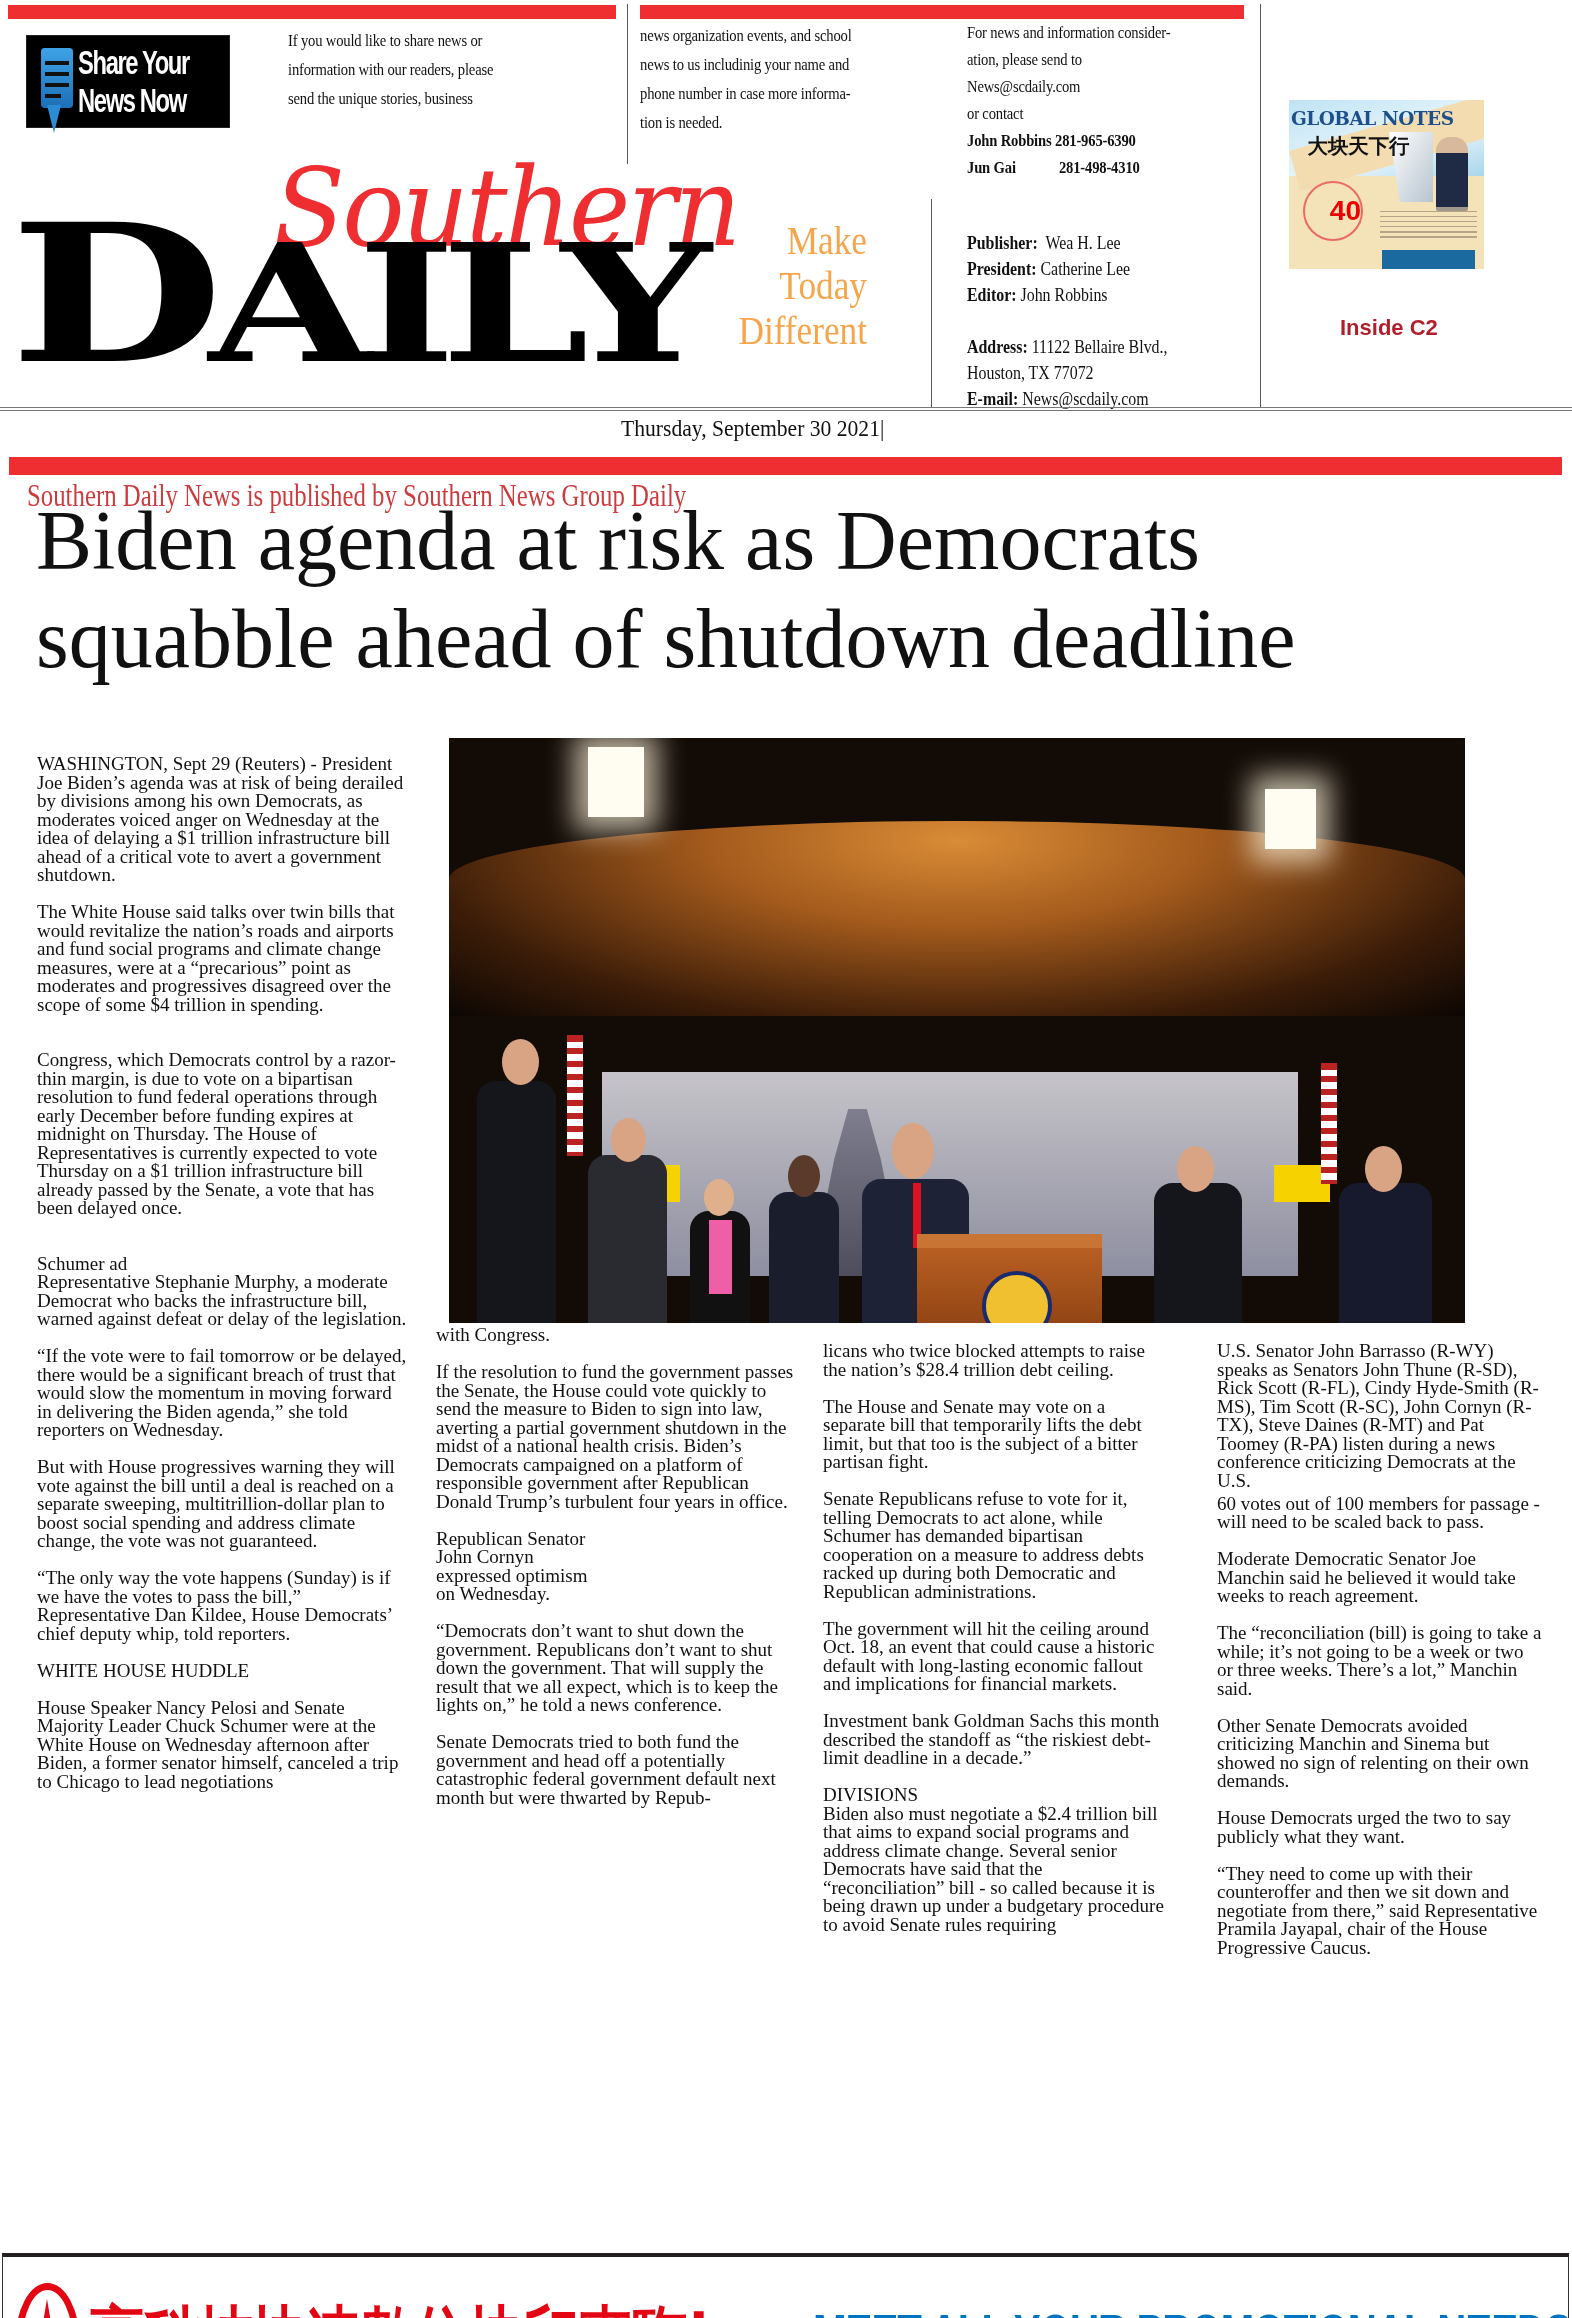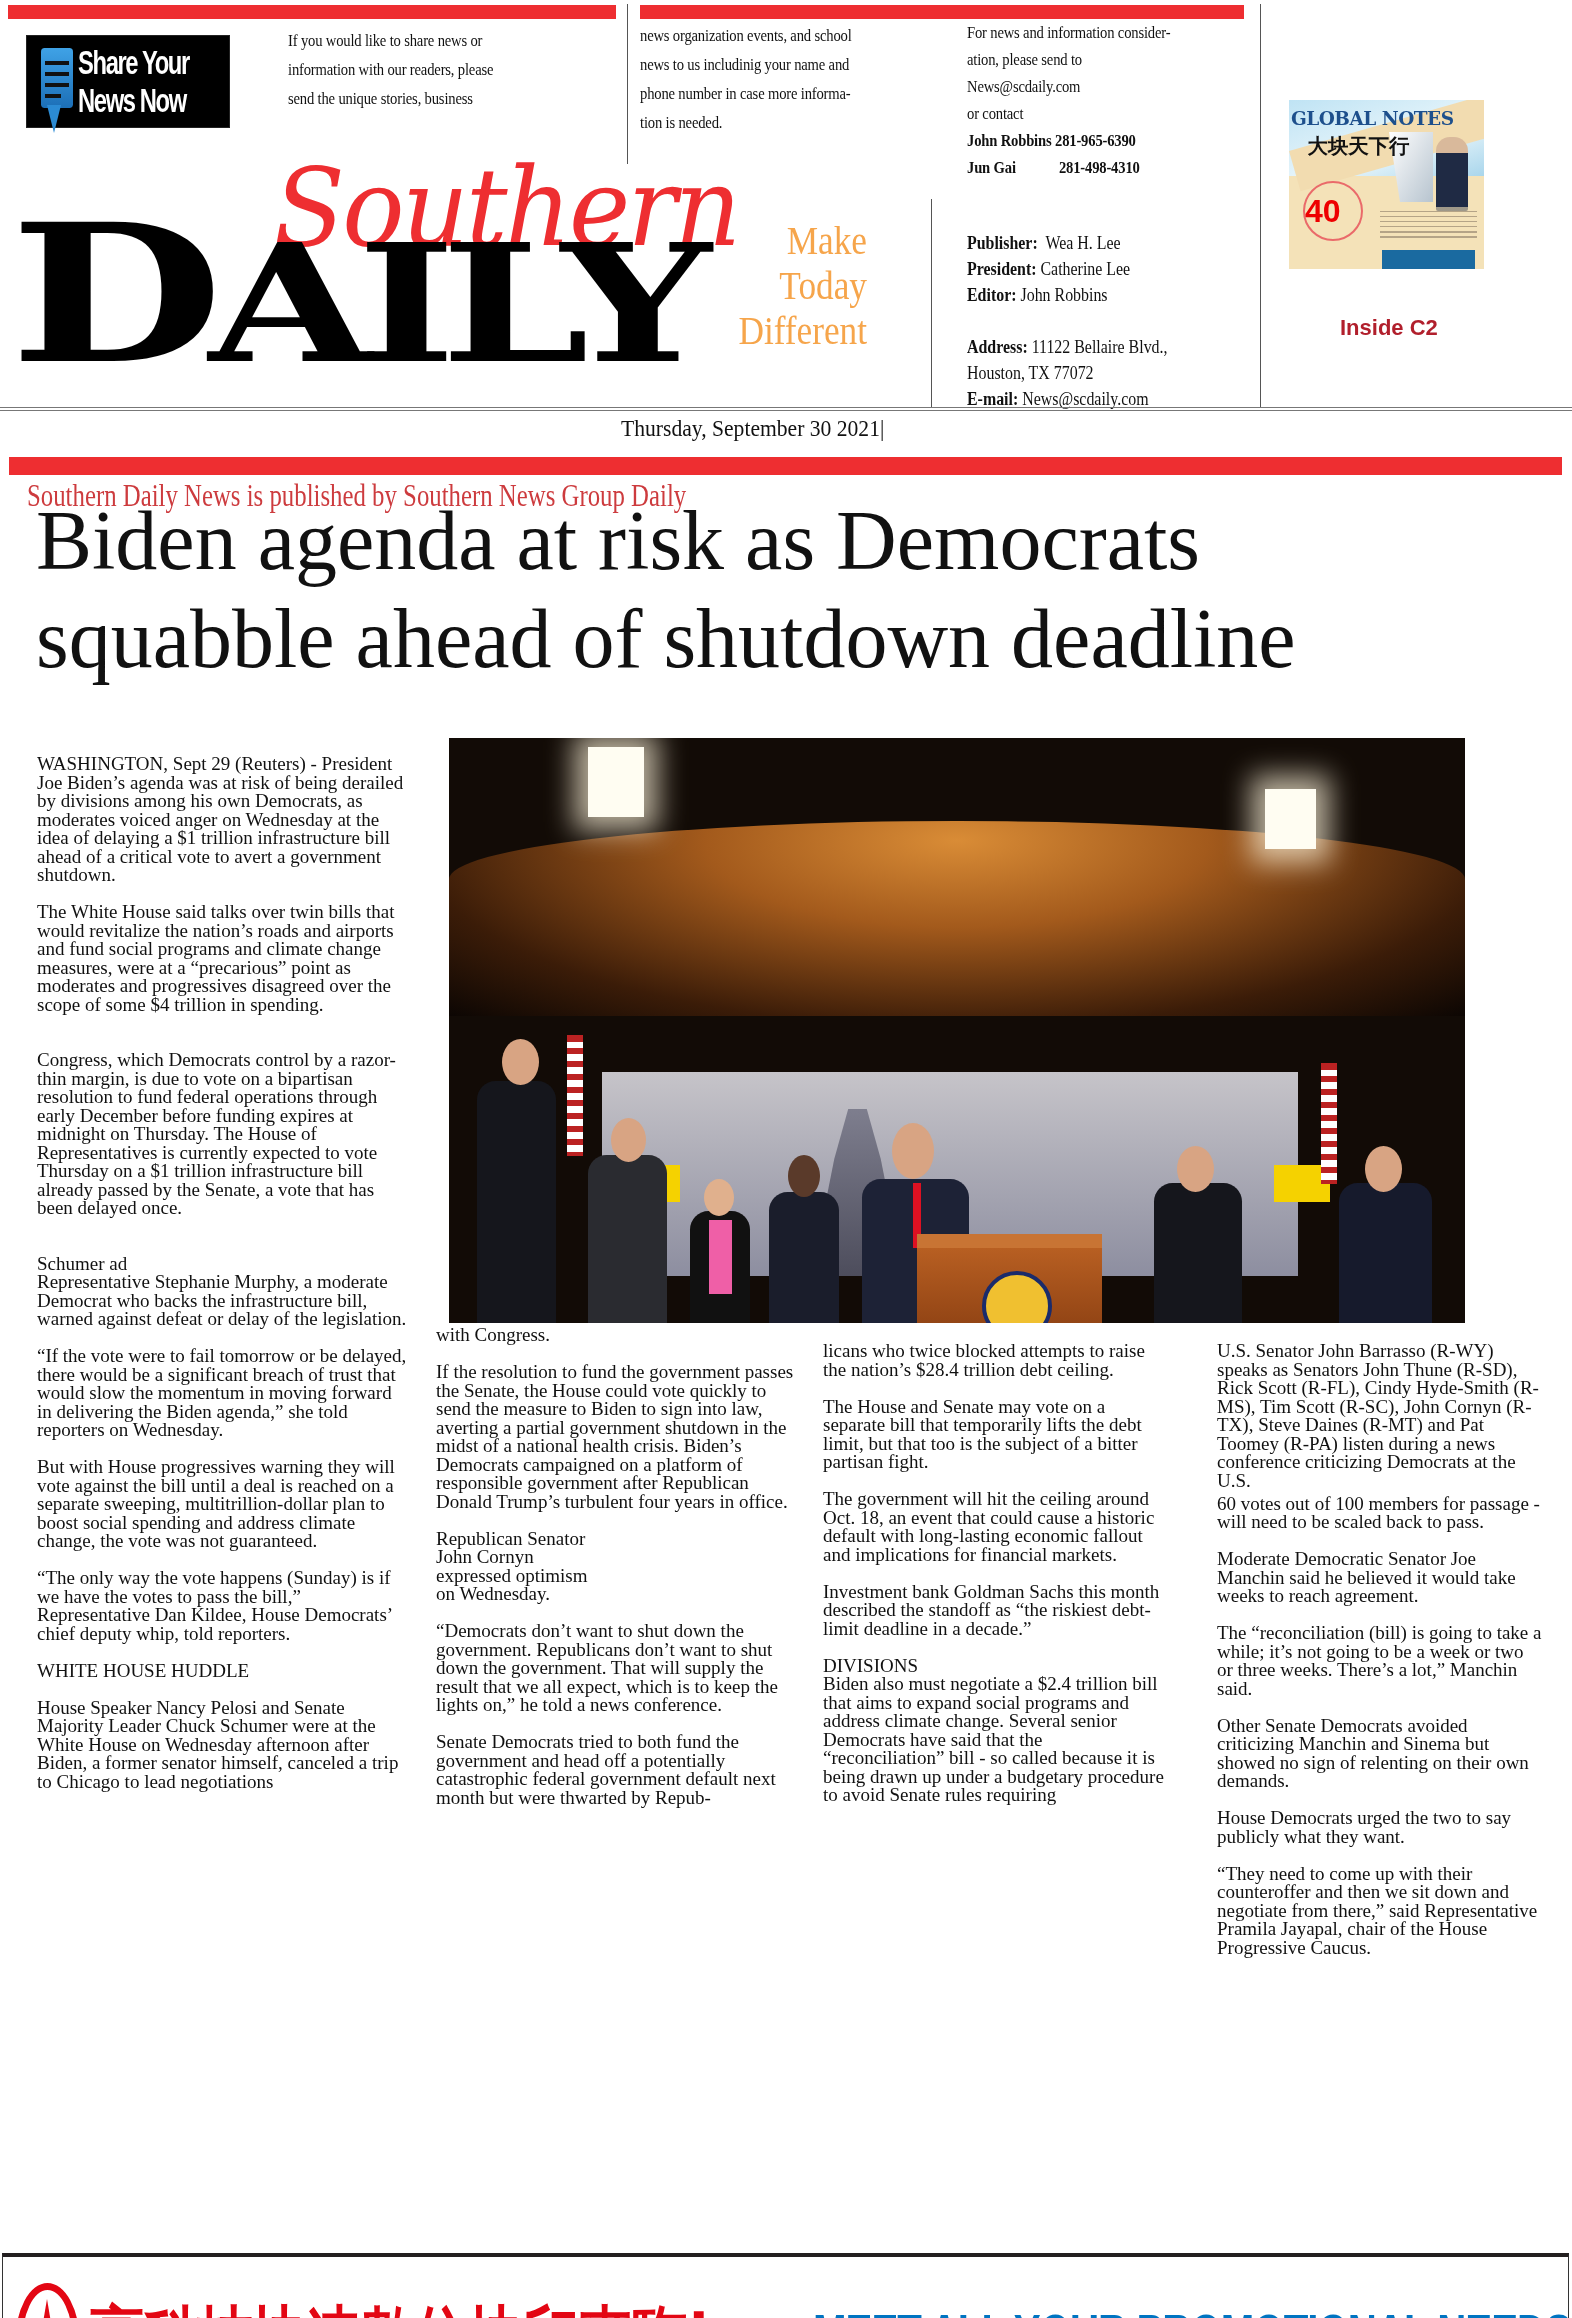--- a/index.html
+++ b/index.html
@@ -23,21 +23,21 @@
   .publine { left: 27px; top: 478px; font-size: 31px; color: #cd3b3e; white-space: nowrap; transform: scaleX(0.80); transform-origin: left top; }
 
   .info-block { left: 967px; top: 230px; }
   .info-block .row { font-size: 18.5px; line-height: 26px; white-space: nowrap; transform: scaleX(0.86); transform-origin: left top; }
   .info-block b { font-weight: bold; }
   .globalnotes { left: 1289px; top: 100px; width: 195px; height: 169px; overflow: hidden; background: #f4e2b8; }
   .gn-sky { position: absolute; left: 0; top: 0; width: 100%; height: 45%; background: linear-gradient(160deg, #bfe3f4, #e9f6fb 60%, #a9d6ec); }
   .gn-diag { position: absolute; left: 0; top: 30%; width: 140%; height: 42px; background: #f2dcb0; transform: rotate(-16deg); transform-origin: left top; }
   .gn-title { position: absolute; left: 1.9px; top: 8.3px; font-family: "DejaVu Serif", serif; font-weight: bold; font-size: 18.5px; color: #1d4f8c; letter-spacing: -0.5px; white-space: nowrap; text-align: right; }
   .gn-cn { position: absolute; left: 18.5px; top: 32px; font-size: 20.4px; font-weight: bold; color: #111; }
-  .gn-40 { position: absolute; left: 14px; top: 81px; width: 56px; height: 56px; border: 2.8px solid #ea6a6a; border-radius: 50%; color: #e00; font-weight: bold; font-size: 32px; text-align: left; line-height: 56px; font-family: "Liberation Sans", sans-serif; }
+  .gn-40 { position: absolute; left: 14px; top: 81px; width: 56px; height: 56px; border: 2.8px solid #ea6a6a; border-radius: 50%; color: #e00; font-weight: bold; font-size: 28px; text-align: right; line-height: 56px; font-family: "Liberation Sans", sans-serif; }
   .gn-man { position: absolute; right: 16px; top: 37px; width: 32px; height: 74px; background: linear-gradient(#d9b99b 0 22%, #1f2a44 22%); border-radius: 14px 14px 1.9px 1.9px; }
   .gn-build { position: absolute; right: 51px; top: 32px; width: 44px; height: 70px; background: linear-gradient(120deg,#ffffff,#b7c4cf); clip-path: polygon(0 0, 100% 0, 100% 100%, 25% 100%); }
   .gn-blurb { position: absolute; right: 7px; top: 107px; width: 97px; height: 32px; background: repeating-linear-gradient(#f4e2b8 0 3.7px, #8a7a66 3.7px 5.1px); opacity: 0.6; }
   .gn-footer { position: absolute; right: 9.3px; bottom: 0; width: 93px; height: 19.5px; background: #1a6aa0; }
   .inside { left: 1340px; top: 315px; font-family: "Liberation Sans", sans-serif; font-weight: bold; font-size: 22px; color: #b11f2c; }
 
   .dblrule { position: absolute; left: 0; width: 1572px; height: 3.7px; border-top: 1.4px solid #777; border-bottom: 0.9px solid #777; box-sizing: border-box; }
   .dateline { left: 621px; top: 415px; font-size: 24px; white-space: nowrap; transform: scaleX(0.9); transform-origin: left top; }
   .bigred { left: 9.3px; top: 457px; width: 1553px; height: 17.6px; background: #ee2e31; }
 
@@ -209,20 +209,21 @@
   <p>with Congress.</p>
   <p>If the resolution to fund the government passes the Senate, the House could vote quickly to send the measure to Biden to sign into law, averting a partial government shutdown in the midst of a national health crisis. Biden’s Democrats campaigned on a platform of responsible government after Republican Donald Trump’s turbulent four years in office.</p>
   <p style="width:167px;">Republican Senator John Cornyn expressed optimism on Wednesday.</p>
   <p>“Democrats don’t want to shut down the government. Republicans don’t want to shut down the government. That will supply the result that we all expect, which is to keep the lights on,” he told a news conference.</p>
   <p>Senate Democrats tried to both fund the government and head off a potentially catastrophic federal government default next month but were thwarted by Repub-</p>
 </div>
 
 <div class="col col3 wide">
   <p>licans who twice blocked attempts to raise the nation’s $28.4 trillion debt ceiling.</p>
   <p>The House and Senate may vote on a separate bill that temporarily lifts the debt limit, but that too is the subject of a bitter partisan fight.</p>
+  <p>Senate Republicans refuse to vote for it, telling Democrats to act alone, while Schumer has demanded bipartisan cooperation on a measure to address debts racked up during both Democratic and Republican administrations.</p>
   <p>The government will hit the ceiling around Oct. 18, an event that could cause a historic default with long-lasting economic fallout and implications for financial markets.</p>
   <p>Investment bank Goldman Sachs this month described the standoff as “the riskiest debt-limit deadline in a decade.”</p>
   <p class="tight">DIVISIONS</p>
   <p>Biden also must negotiate a $2.4 trillion bill that aims to expand social programs and address climate change. Several senior Democrats have said that the “reconciliation” bill - so called because it is being drawn up under a budgetary procedure to avoid Senate rules requiring</p>
 </div>
 
 <div class="col col4 wide">
   <p class="tight" style="margin-bottom:4.6px;">U.S. Senator John Barrasso (R-WY) speaks as Senators John Thune (R-SD), Rick Scott (R-FL), Cindy Hyde-Smith (R-MS), Tim Scott (R-SC), John Cornyn (R-TX), Steve Daines (R-MT) and Pat Toomey (R-PA) listen during a news conference criticizing Democrats at the U.S.</p>
   <p>60 votes out of 100 members for passage - will need to be scaled back to pass.</p>
   <p>Moderate Democratic Senator Joe Manchin said he believed it would take weeks to reach agreement.</p>

